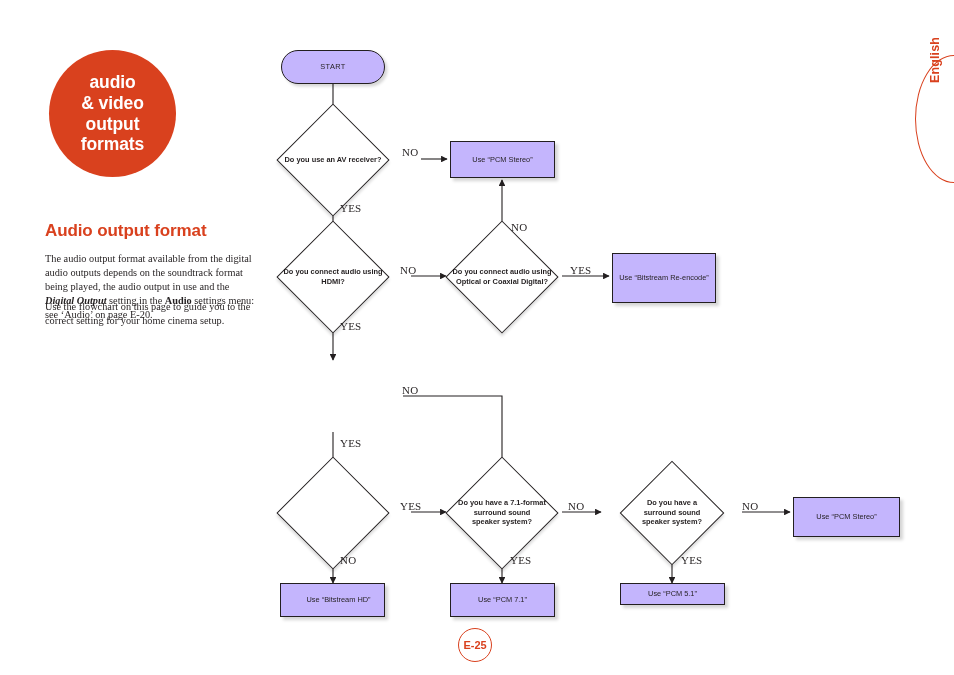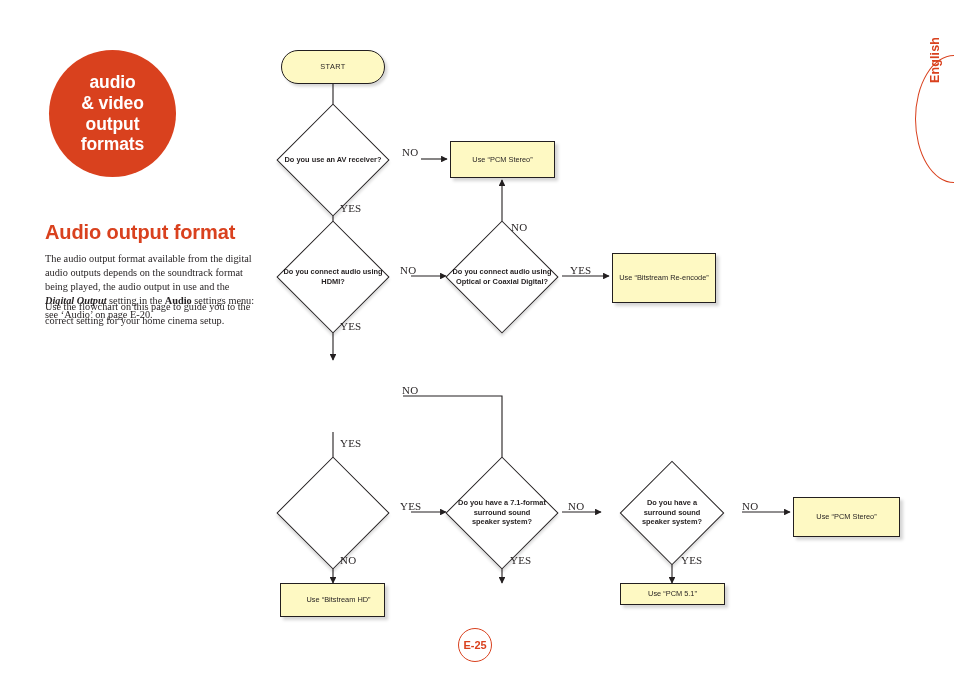--- a/index.html
+++ b/index.html
@@ -35,21 +35,21 @@
     font-weight: bold;
     letter-spacing: -0.1px;
   }
   #section-badge .badge-lines { white-space: pre-line; }
 
   #intro-heading {
     position: absolute;
     left: 45px;
     top: 221px;
     width: 230px;
-    font-size: 20px;
+    font-size: 17px;
     font-weight: bold;
     color: #d9411e;
     letter-spacing: -0.1px;
   }
   .intro-para {
     position: absolute;
     left: 45px;
     width: 211px;
     font-family: Liberation Serif, serif;
     font-size: 10.3px;
@@ -127,21 +127,21 @@
   .node {
     position: absolute;
     box-sizing: border-box;
     display: flex;
     align-items: center;
     justify-content: center;
     text-align: center;
     font-size: 7.4px;
     line-height: 1.32;
     color: #231f20;
-    background: #fef9c3;
+    background: #c4b5fd;
   }
   .node .node-text { white-space: pre-line; padding: 0 6px; }
 
   .node-terminal {
     border: 1.1px solid #231f20;
     border-radius: 999px;
     box-shadow: 2.5px 2.5px 3px rgba(0,0,0,0.16);
     letter-spacing: 0.4px;
   }
   .node-process {
@@ -286,20 +286,23 @@
   </div>
 
   <div class="node node-process" style="left:793px; top:497px; width:107px; height:40px;">
     <span class="node-text">Use “PCM Stereo”</span>
   </div>
 
   <div class="node node-process" style="left:280px; top:583px; width:105px; height:34px;padding-left:12px;">
     <span class="node-text">Use “Bitstream HD”</span>
   </div>
 
+  <div class="node node-process" style="left:450px; top:583px; width:105px; height:34px;">
+    <span class="node-text">Use “PCM 7.1”</span>
+  </div>
 
   <div class="node node-process" style="left:620px; top:583px; width:105px; height:22px;">
     <span class="node-text">Use “PCM 5.1”</span>
   </div>
 
   <div class="edge-label" style="left:402px; top:146px;">NO</div>
   <div class="edge-label" style="left:340px; top:202px;">YES</div>
   <div class="edge-label" style="left:511px; top:221px;">NO</div>
   <div class="edge-label" style="left:400px; top:264px;">NO</div>
   <div class="edge-label" style="left:570px; top:264px;">YES</div>

